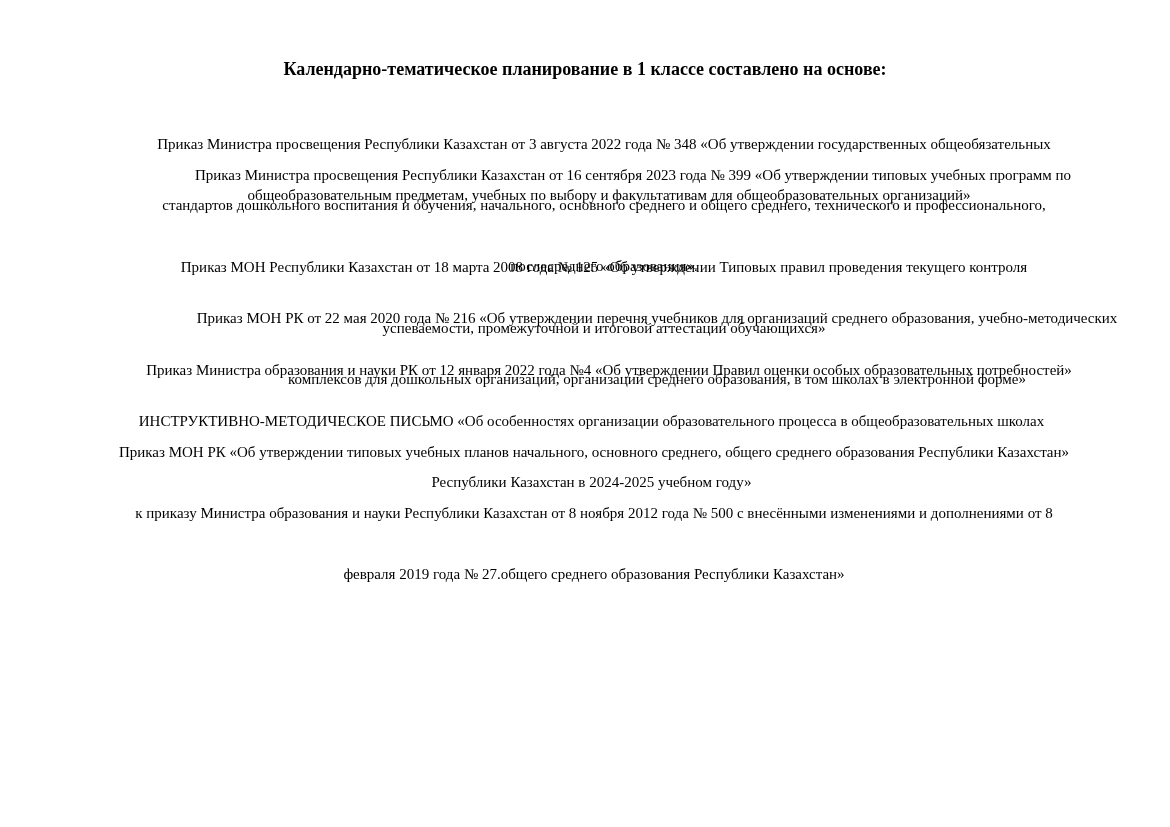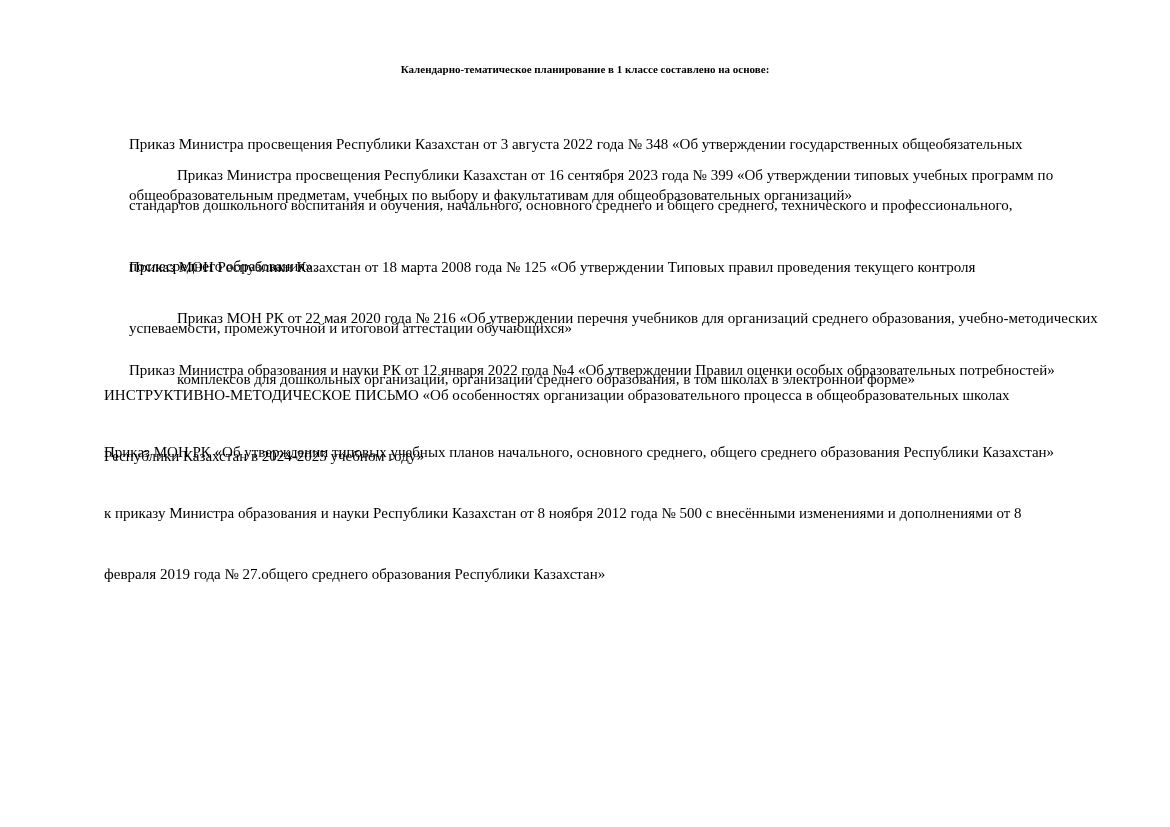--- a/index.html
+++ b/index.html
@@ -24,34 +24,35 @@
       width: 1170px;
       height: 827px;
     }
     .title {
       position: absolute;
       top: 59px;
       left: 0;
       width: 1170px;
       text-align: center;
       font-weight: bold;
-      font-size: 11px;
+      font-size: 18px;
       line-height: 20px;
     }
     .para {
       position: absolute;
       margin: 0;
       white-space: pre-wrap;
+      text-align: center;
     }
     .p1 { left: 129px; top: 93px; width: 950px; }
     .p2 { left: 129px; top: 165px; width: 960px; text-indent: 48px; }
     .p3 { left: 129px; top: 216px; width: 950px; }
     .p4 { left: 129px; top: 267px; width: 960px; margin-left: 48px; }
     .p5 { left: 129px; top: 319px; width: 960px; }
-    .p6 { left: 104px; top: 344px; width: 975px; font-family: Liberation Serif, serif; }
+    .p6 { left: 104px; top: 370px; width: 975px; font-family: Liberation Serif, serif; }
     .p7 { left: 104px; top: 401px; width: 980px; }
     .line { display: block; white-space: nowrap; }
   </style>
 </head>
 <body>
 
 <div class="page">
   <div class="title">Календарно-тематическое планирование в 1 классе составлено на основе:</div>
 
   <p class="para p1">

